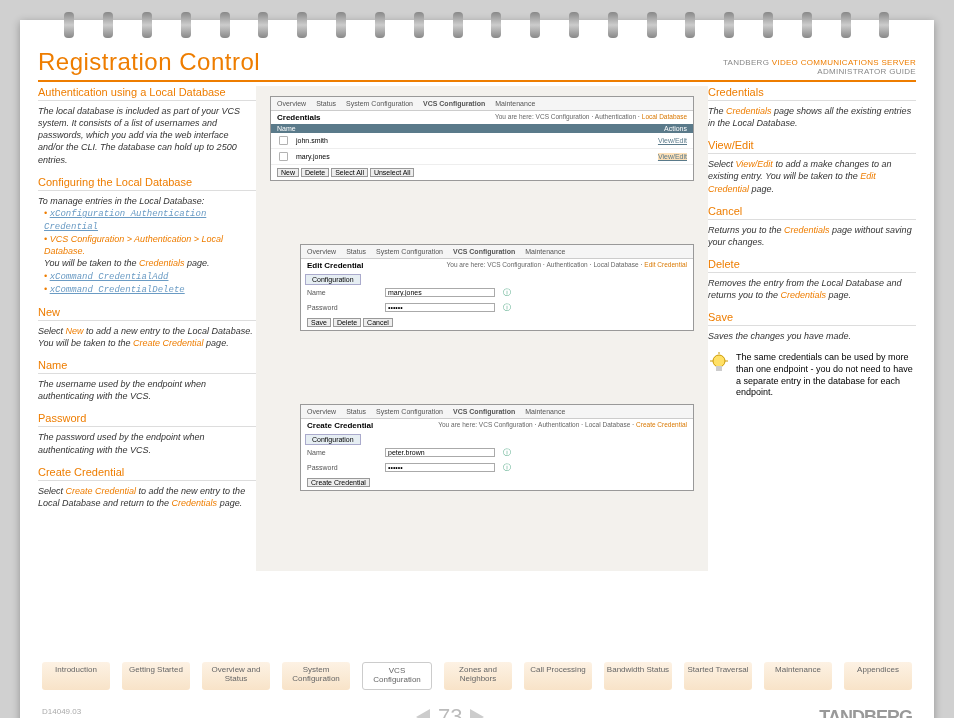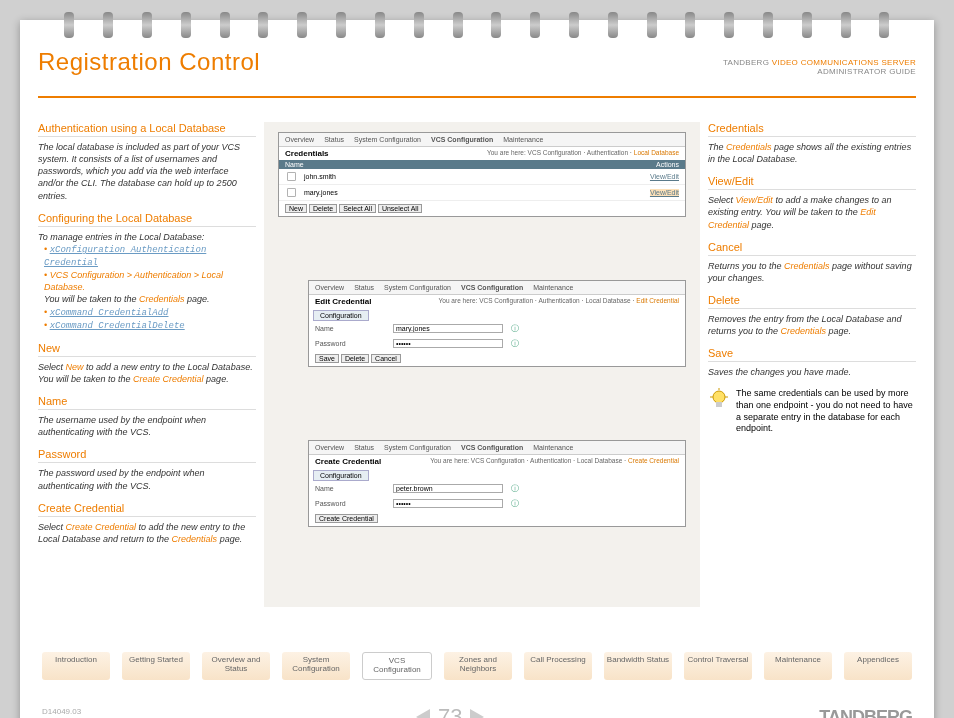--- a/index.html
+++ b/index.html
@@ -1,26 +1,26 @@
 <!DOCTYPE html>
 <html><head>
 <meta charset="utf-8">
 <style>
 * { box-sizing: border-box; margin: 0; padding: 0; }
 body { font-family: Arial, Helvetica, sans-serif; background: #d0d0d0; display: flex; justify-content: center; padding: 20px; }
 .page { width: 954px; height: 718px; background: #fff; position: relative; box-shadow: 0 2px 8px rgba(0,0,0,0.3); }
 .spiral { position: absolute; top: -8px; left: 0; right: 0; height: 30px; display: flex; justify-content: space-around; padding: 0 30px; }
 .spiral span { width: 10px; height: 26px; background: linear-gradient(#888,#ccc,#888); border-radius: 4px; }
 .content { padding: 28px 18px 0 18px; }
-.hdr { display: flex; justify-content: space-between; align-items: flex-end; border-bottom: 2px solid #ee7d00; padding-bottom: 20px; margin-bottom: 24px; }
+.hdr { display: flex; justify-content: space-between; align-items: flex-end; border-bottom: 2px solid #ee7d00; padding-bottom: 4px; margin-bottom: 4px; }
 .hdr h1 { font-size: 24px; font-weight: 300; color: #ee7d00; letter-spacing: 0.5px; }
 .hdr .right { text-align: right; font-size: 8px; color: #888; letter-spacing: 0.3px; }
 .hdr .right b { color: #ee7d00; font-weight: normal; }
 .banner { background: #ee7d00; color: #fff; text-align: center; font-size: 11px; padding: 3px 0; margin-bottom: 8px; }
-.cols { display: flex; gap: 8px; }
+.cols { display: flex; gap: 0; }
 .left { width: 218px; }
 .mid { flex: 1; background: #f3f1ed; padding: 10px 14px; position: relative; height: 485px; }
 .right { width: 208px; }
 .sec-hd { color: #ee7d00; font-size: 11px; border-bottom: 1px solid #ddd; padding-bottom: 2px; margin-bottom: 4px; }
 .sec-bd { font-size: 9px; color: #333; line-height: 1.35; margin-bottom: 10px; font-style: italic; }
 .sec-bd a { color: #ee7d00; text-decoration: none; }
 .sec-bd ul { list-style: none; padding-left: 6px; }
 .sec-bd li::before { content: "• "; color: #ee7d00; }
 .mono { font-family: "Courier New", monospace; color: #6a9bc4; text-decoration: underline; font-size: 9px; }
 .shot { background: #fff; border: 1px solid #999; font-size: 7px; margin-bottom: 18px; position: relative; }
@@ -36,21 +36,21 @@
 .row .ve { color: #5a7a8a; text-decoration: underline; }
 .btns { padding: 3px 6px; }
 .btns button, .shot button { font-size: 7px; padding: 0 3px; background: #eee; border: 1px solid #999; }
 .conf-tab { display:inline-block; background:#e6eef3; border:1px solid #aac; padding:1px 6px; font-size:7px; margin:2px 0 0 4px;}
 .frow { display:flex; align-items:center; padding:2px 6px; gap:8px;}
 .frow label{ width:70px; color:#555;}
 .frow input{ font-size:7px; width:110px; border:1px solid #aaa; padding:0 2px;}
 .info-ico{ color:#5a8; font-size:8px;}
 .bulb { display:flex; gap:6px; align-items:flex-start; margin-bottom:10px; font-size:9px; line-height:1.3;}
 .bulb svg{ flex-shrink:0;}
-.tabs { position: absolute; bottom: 58px; left: 22px; right: 22px; display: flex; gap: 12px; }
+.tabs { position: absolute; bottom: 48px; left: 22px; right: 22px; display: flex; gap: 12px; }
 .tab { flex: 1; background: linear-gradient(#fdf2e4,#f8e3c8); border-radius: 3px; font-size: 8px; color: #666; text-align: center; padding: 4px 2px; line-height: 1.1; cursor: pointer; }
 .tab.active { background: #fff; border: 1px solid #ccc; }
 .footer { position: absolute; bottom: 8px; left: 22px; right: 22px; display: flex; justify-content: space-between; align-items: center; }
 .footer .doc { font-size: 8px; color: #aaa; line-height: 1.2; }
 .footer .pg { font-size: 22px; color: #bbb; display: flex; align-items: center; gap: 8px; }
 .footer .brand { font-size: 18px; font-weight: 900; color: #999; letter-spacing: -1px; }
 .arrow { width: 0; height: 0; border-top: 8px solid transparent; border-bottom: 8px solid transparent; }
 .arrow.l { border-right: 14px solid #ccc; }
 .arrow.r { border-left: 14px solid #ccc; }
 </style>
@@ -253,21 +253,21 @@
 
   <div class="tabs">
     <div class="tab">Introduction</div>
     <div class="tab">Getting Started</div>
     <div class="tab">Overview and Status</div>
     <div class="tab">System Configuration</div>
     <div class="tab active">VCS Configuration</div>
     <div class="tab">Zones and Neighbors</div>
     <div class="tab">Call Processing</div>
     <div class="tab">Bandwidth Status</div>
-    <div class="tab">Control Traversal</div>
+    <div class="tab">Started Traversal</div>
     <div class="tab">Maintenance</div>
     <div class="tab">Appendices</div>
   </div>
 
   <div class="footer">
     <div class="doc"><span>D14049.03</span><br><span>MAY 2008</span></div>
     <div class="pg">
       <div class="arrow l"></div>
       <span>73</span>
       <div class="arrow r"></div>

